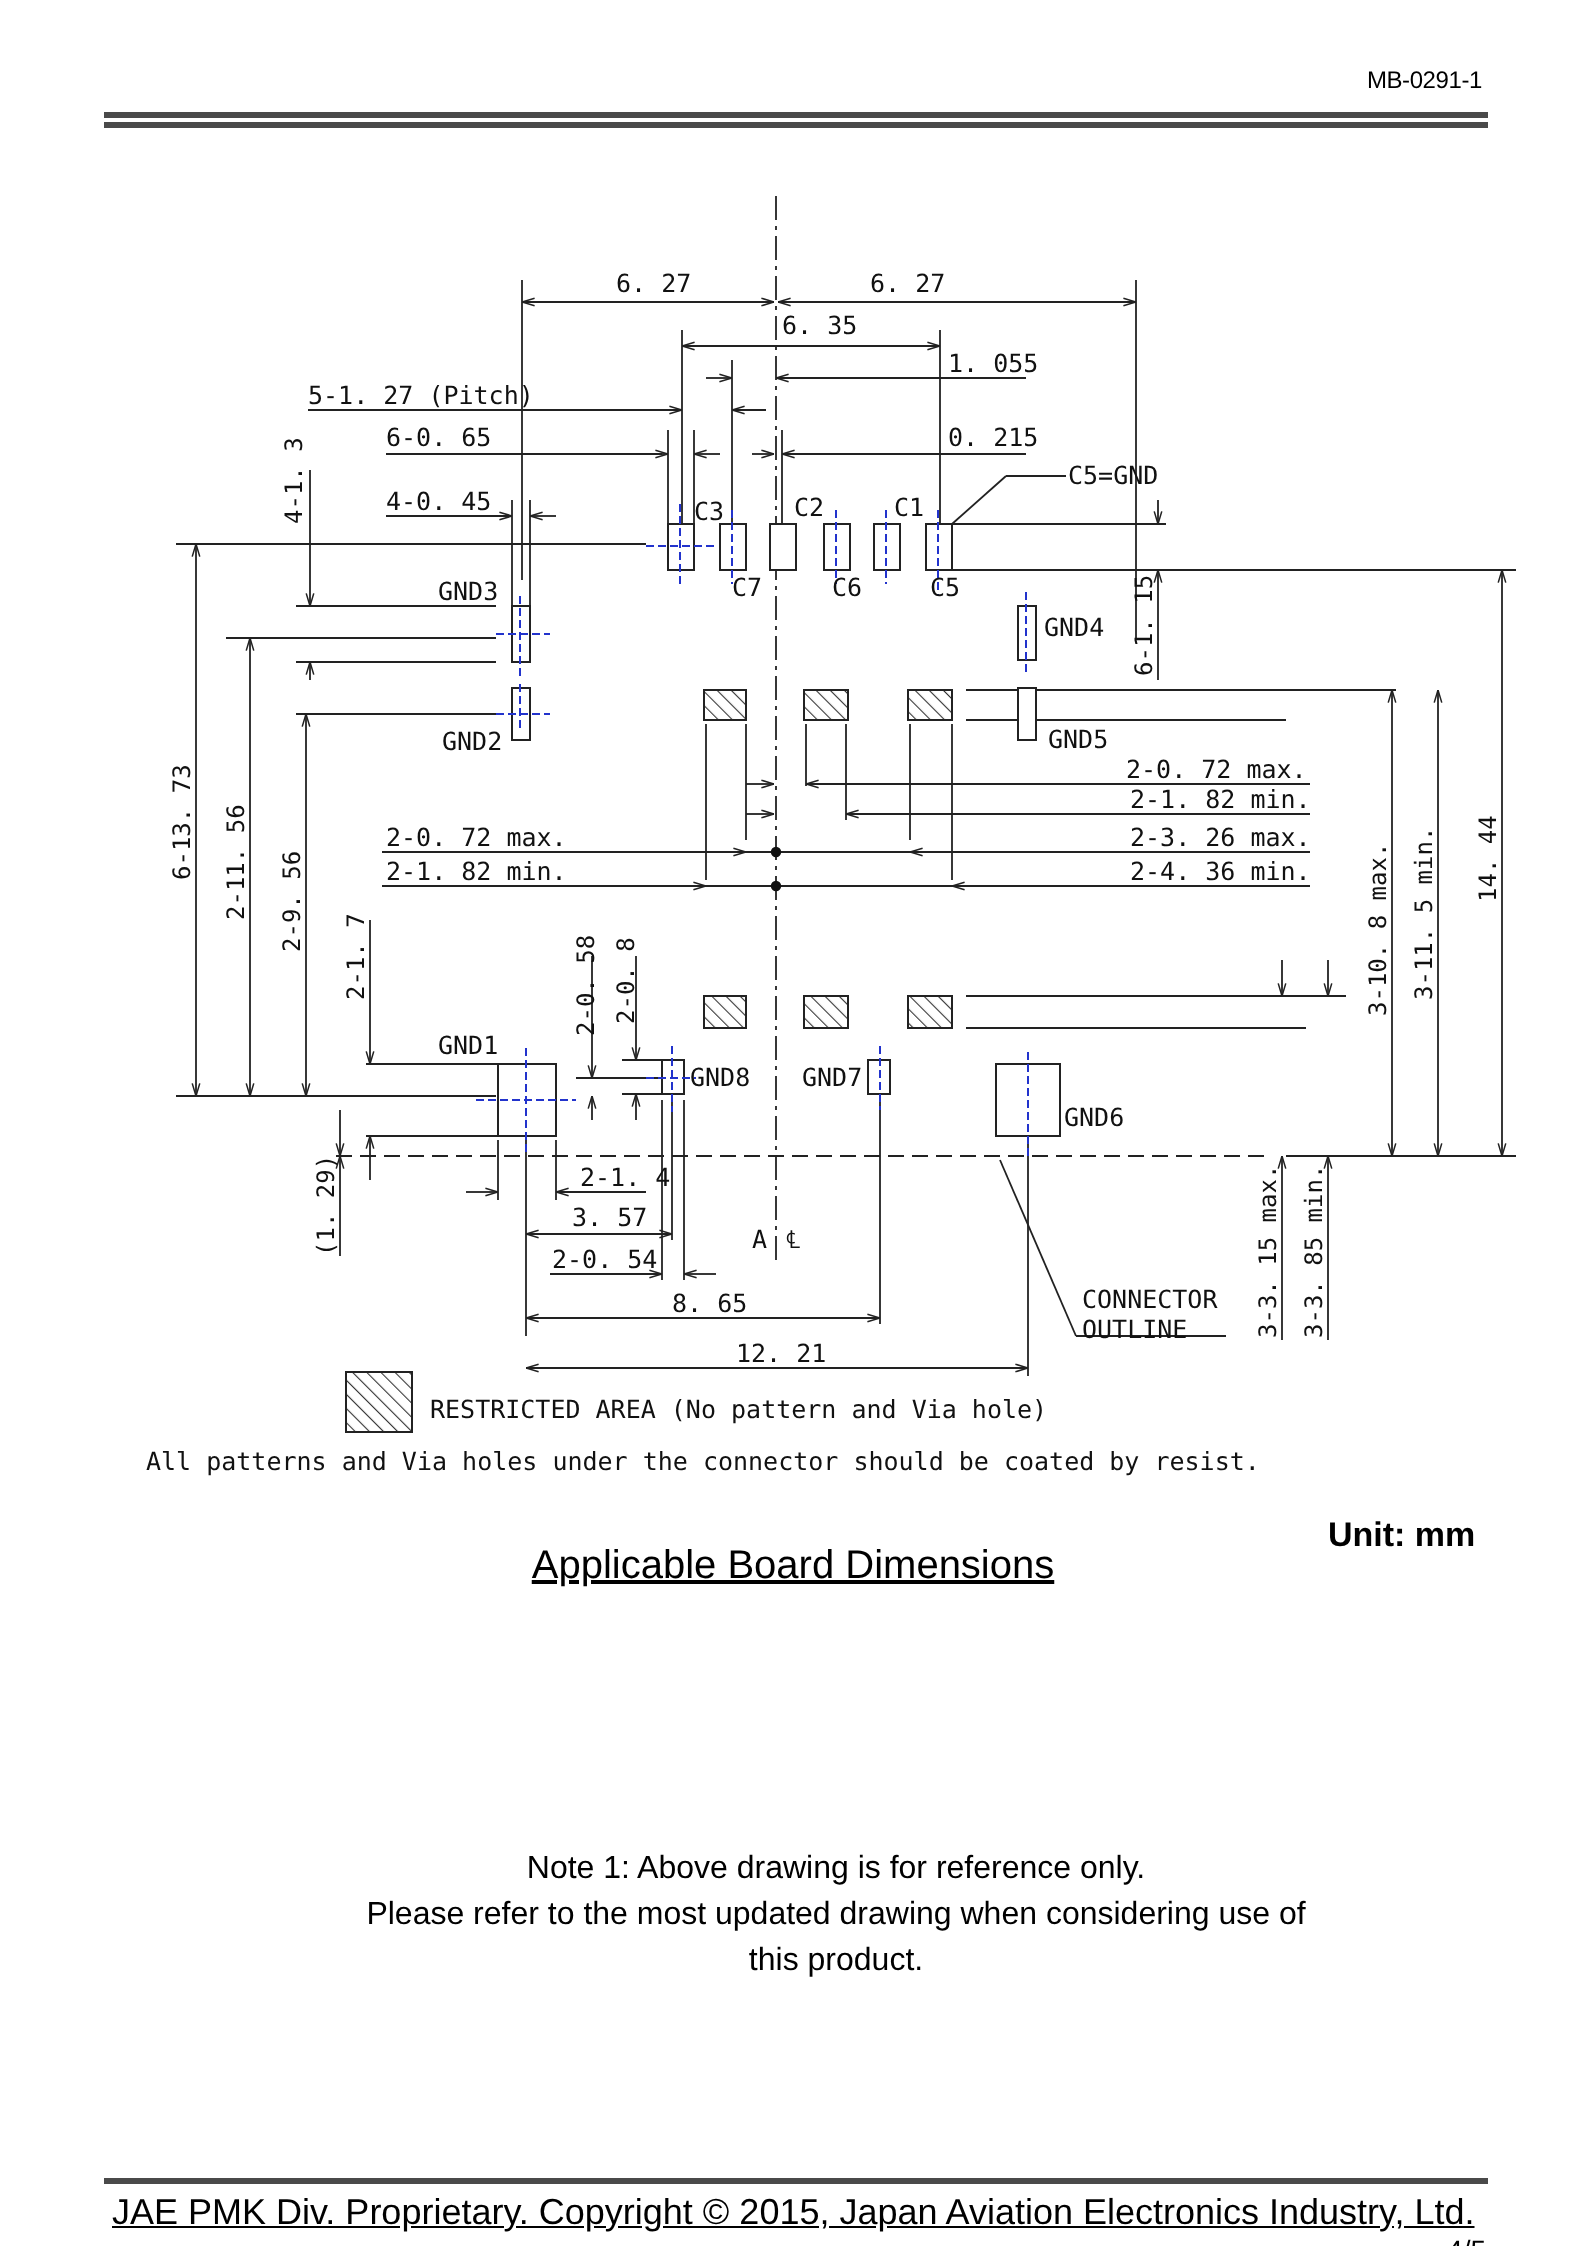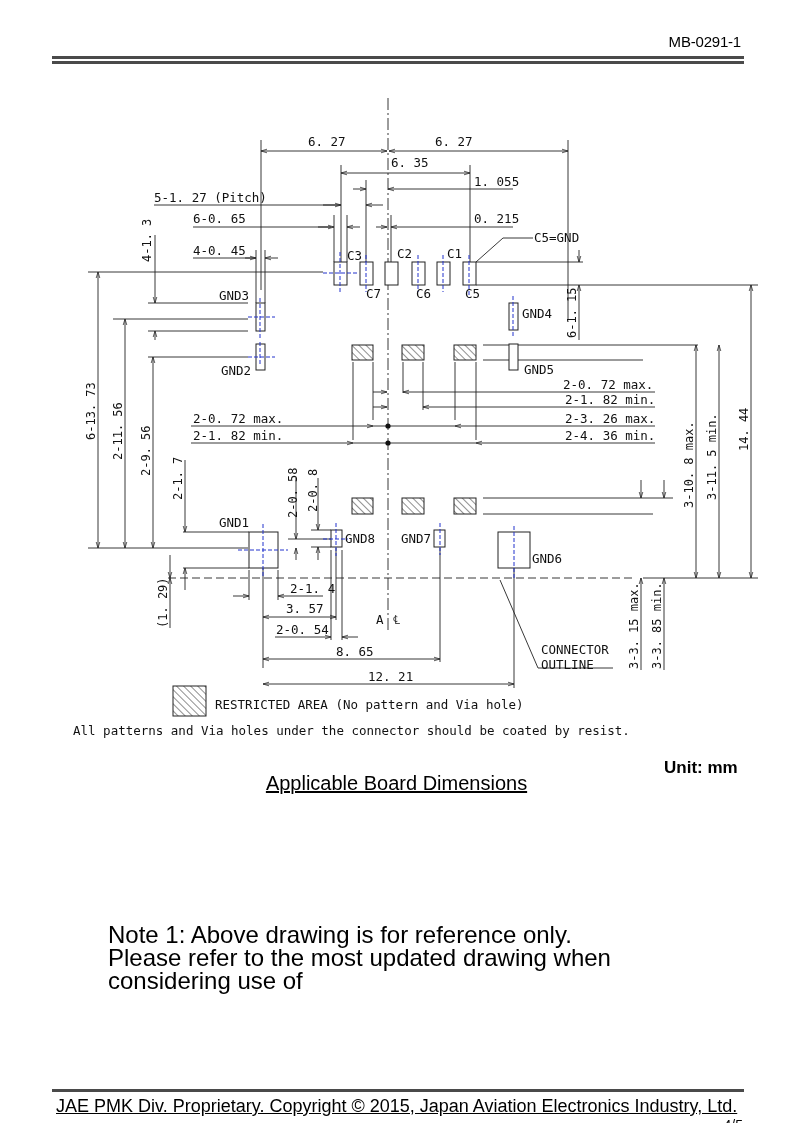--- a/index.html
+++ b/index.html
@@ -1,26 +1,26 @@
 <!DOCTYPE html>
 <html><head>
 <meta charset="utf-8">
 <style>
   html, body { margin:0; padding:0; background:#ffffff; }
   body { width:793px; height:1123px; position:relative; overflow:hidden; font-family:"Liberation Sans", sans-serif; color:#000; }
-  .doc-id { position:absolute; right:52px; top:33px; font-size:15px; letter-spacing:-0.2px; }
+  .doc-id { position:absolute; right:52px; top:33px; font-size:12px; letter-spacing:-0.2px; }
   .rule-top { position:absolute; left:52px; width:692px; height:3px; background:#4a4a4a; }
   .drawing { position:absolute; left:13px; top:0; width:793px; height:760px; }
   .drawing svg { position:absolute; left:0; top:0; }
   .dtext { font-family:"DejaVu Sans Mono", "Liberation Mono", monospace; font-size:12.5px; fill:#111; }
   .dtext-sm { font-family:"DejaVu Sans Mono", "Liberation Mono", monospace; font-size:12px; fill:#111; }
   .unit { position:absolute; left:664px; top:758px; font-size:17px; font-weight:bold; }
   .title { position:absolute; left:0; width:793px; top:772px; text-align:center; font-size:20px; }
   .title span { text-decoration:underline; }
-  .note { position:absolute; left:108px; top:923px; font-size:24px; line-height:23px; width:620px; }
+  .note { position:absolute; left:108px; top:923px; font-size:16px; line-height:23px; width:620px;text-align:center; }
   .footer-rule { position:absolute; left:52px; top:1089px; width:692px; height:3px; background:#4a4a4a; }
   .footer-left { position:absolute; left:56px; top:1096px; font-size:18px;text-decoration:underline; }
   .footer-right { position:absolute; right:50px; top:1097px; font-size:14px;margin-top:20px; }
 </style>
 </head>
 <body>
 
 <div class="doc-id">MB-0291-1</div>
 <div class="rule-top" style="top:56px"></div>
 <div class="rule-top" style="top:61px"></div>
@@ -269,17 +269,18 @@
   </g>
 </svg>
 </div>
 
 <div class="unit">Unit: mm</div>
 <div class="title"><span>Applicable Board Dimensions</span></div>
 
 <div class="note">
   <div>Note 1: Above drawing is for reference only.</div>
   <div>Please refer to the most updated drawing when considering use of</div>
+  <div>this product.</div>
 </div>
 
 <div class="footer-rule"></div>
 <div class="footer-left">JAE PMK Div. Proprietary. Copyright ©  2015, Japan Aviation Electronics Industry, Ltd.</div>
 <div class="footer-right">4/5</div>
 
 </body></html>

